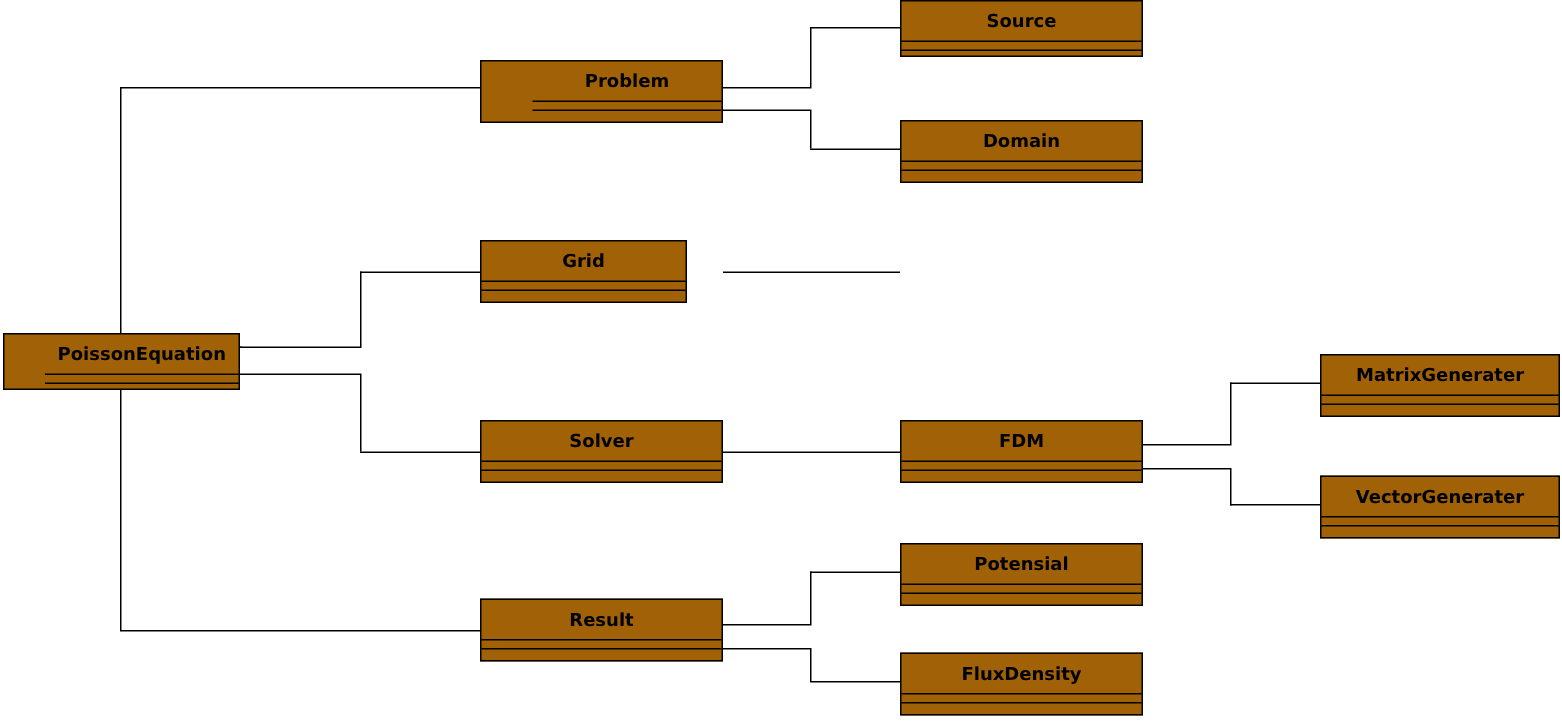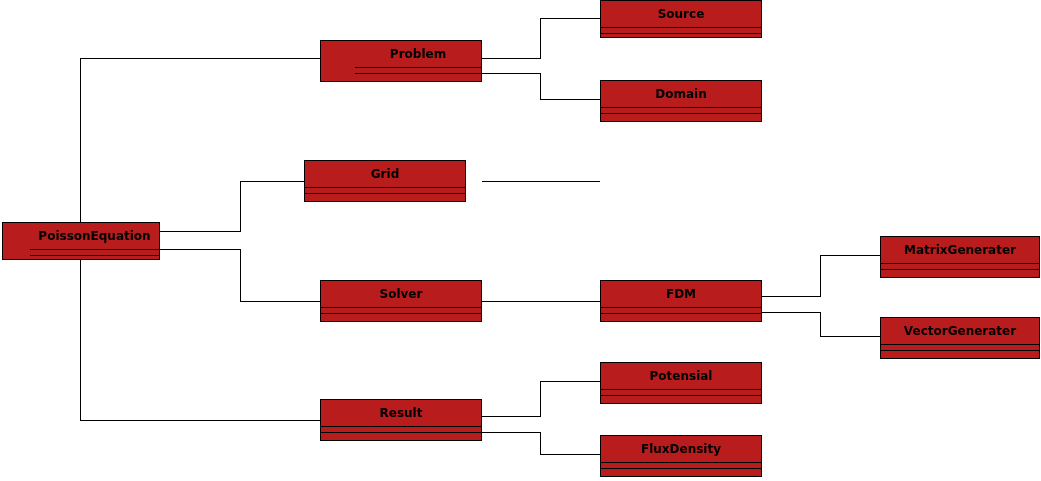--- a/index.html
+++ b/index.html
@@ -12,21 +12,21 @@
     width: 1041px;
     height: 481px;
     background: #ffffff;
     overflow: hidden;
     font-family: "DejaVu Sans", "Liberation Sans", sans-serif;
   }
   
   .uml-class {
     position: absolute;
     box-sizing: border-box;
-    background: #b91c1c;
+    background: #a16207;
     border: 1px solid #000000;
     display: flex;
     flex-direction: column;
     z-index: 5;
   }
   .uml-name {
     flex: 0 0 auto;
     height: 26px;
     line-height: 26px;
     text-align: center;
@@ -122,21 +122,21 @@
     <div class="uml-attrs"></div>
     <div class="uml-ops"></div>
   </div>
 
   <div class="uml-class" style="left:600px; top:80px; width:162px; height:42px;">
     <div class="uml-name">Domain</div>
     <div class="uml-attrs"></div>
     <div class="uml-ops"></div>
   </div>
 
-  <div class="uml-class" style="left:304px; top:160px; width:162px; height:42px;">
+  <div class="uml-class" style="left:320px; top:160px; width:138px; height:42px;">
     <div class="uml-name">Grid</div>
     <div class="uml-attrs"></div>
     <div class="uml-ops"></div>
   </div>
 
 
   <div class="uml-class" style="left:320px; top:280px; width:162px; height:42px;">
     <div class="uml-name">Solver</div>
     <div class="uml-attrs"></div>
     <div class="uml-ops"></div>

